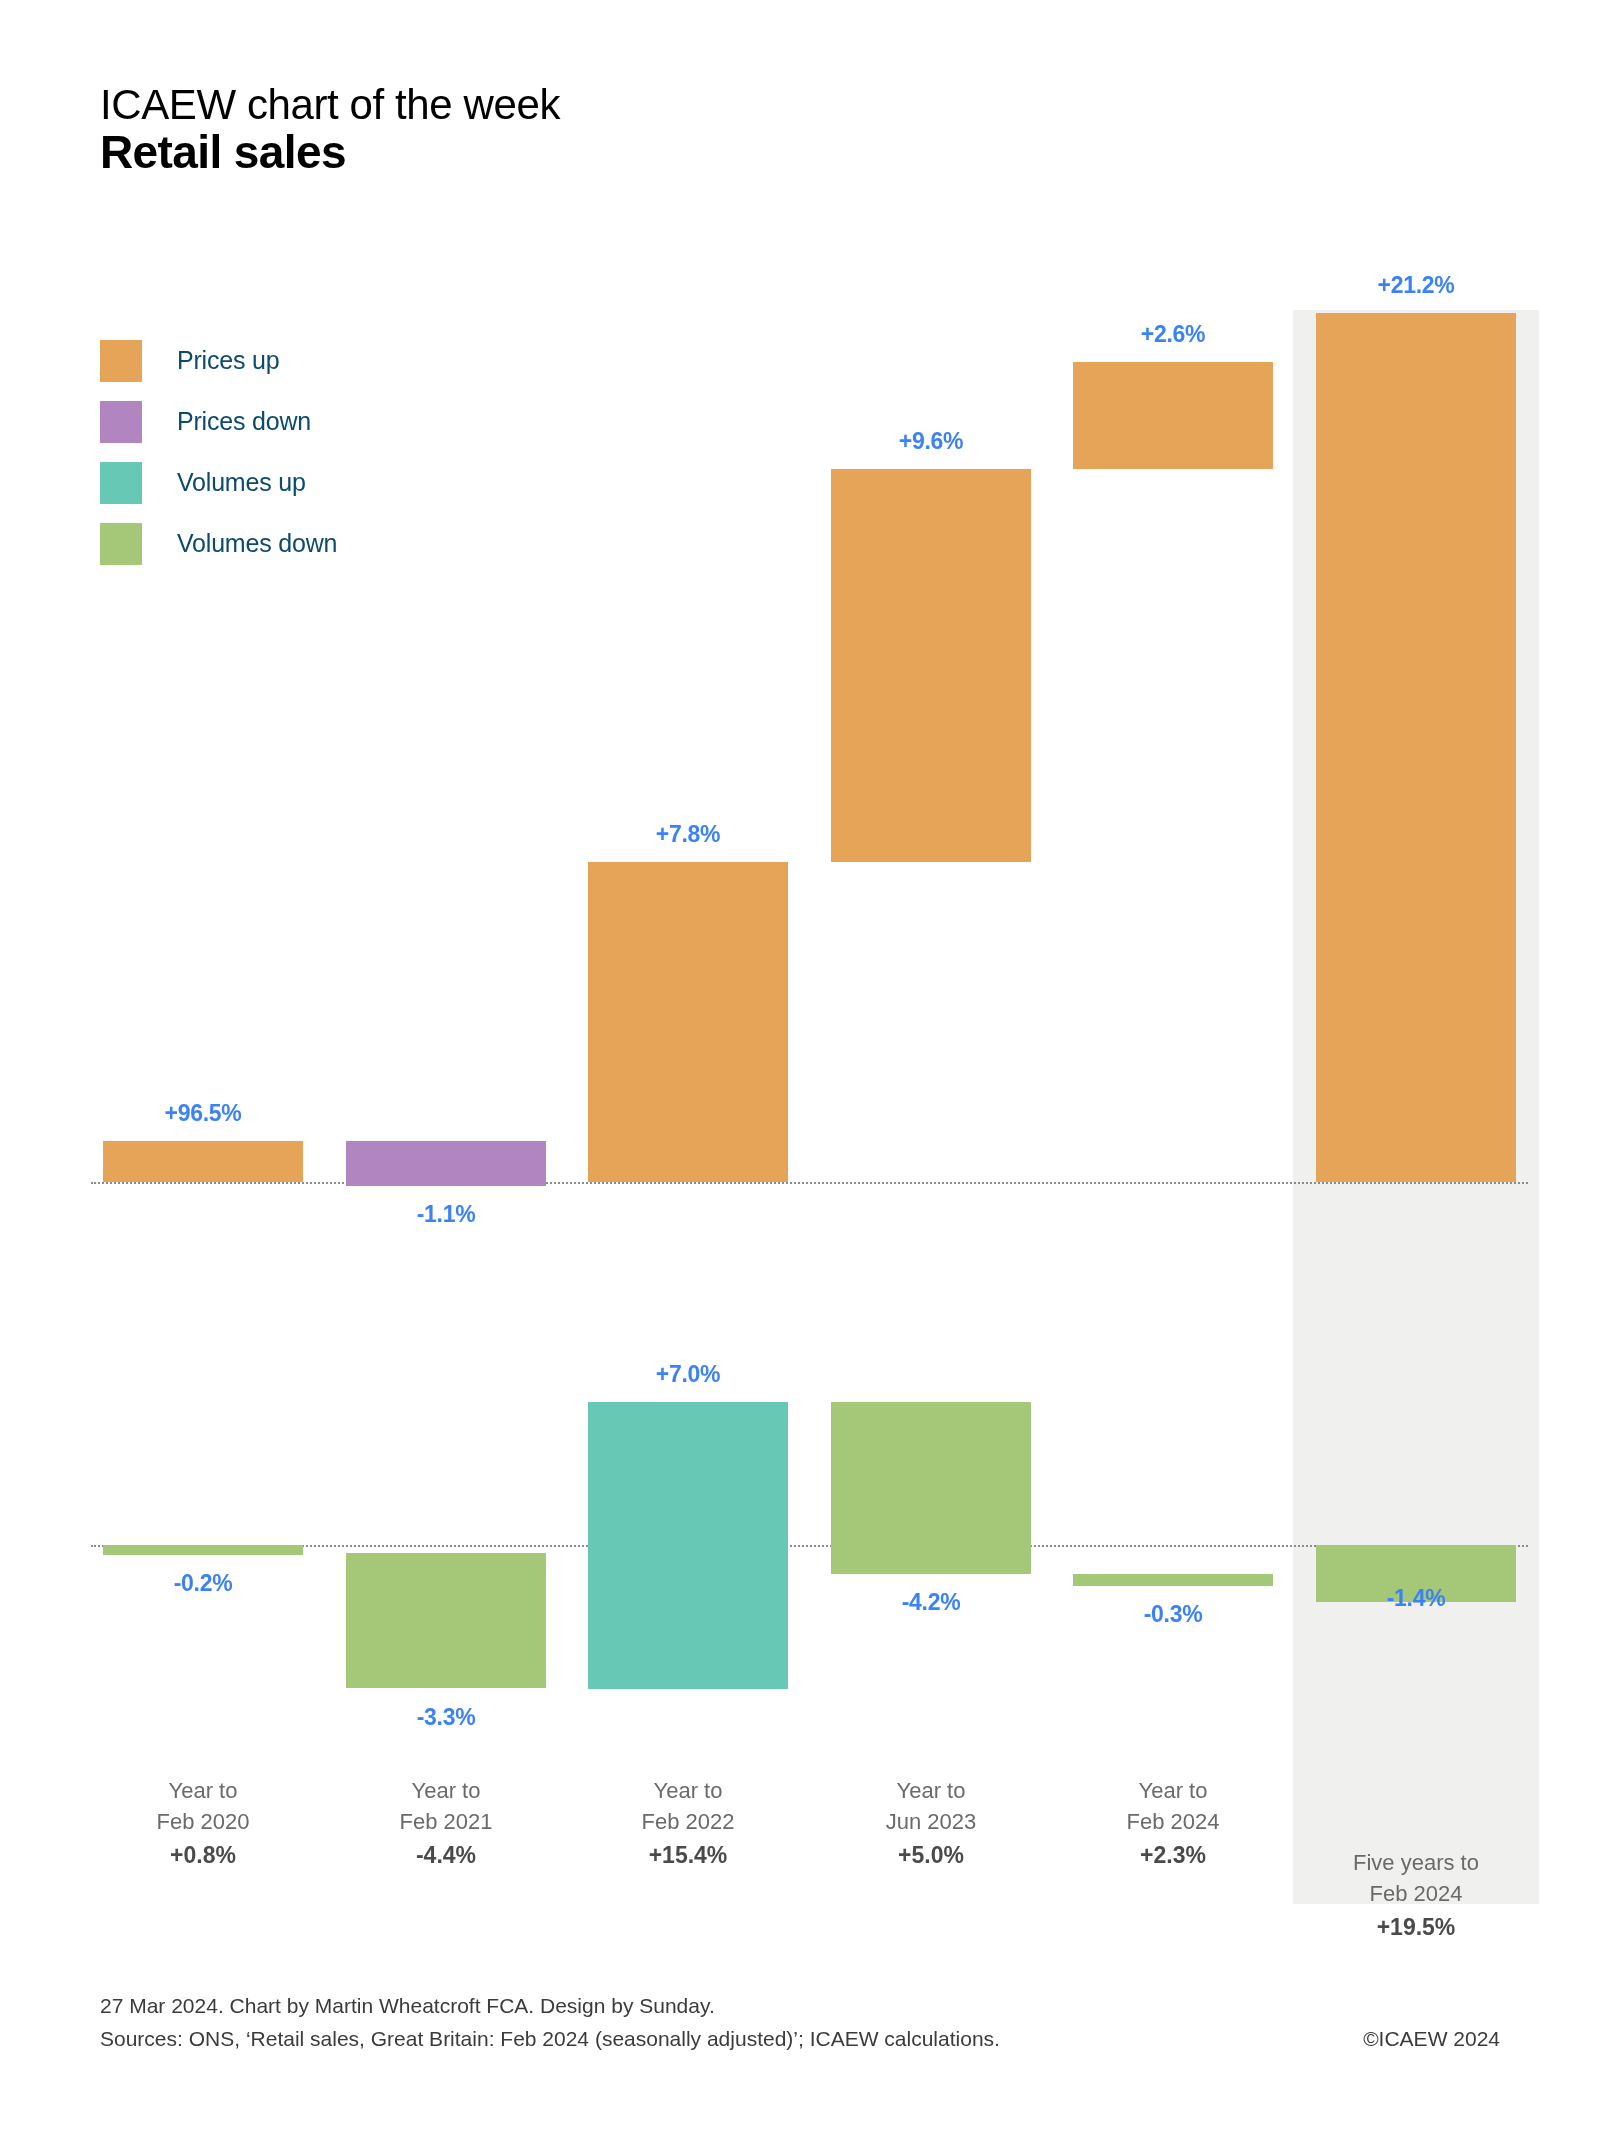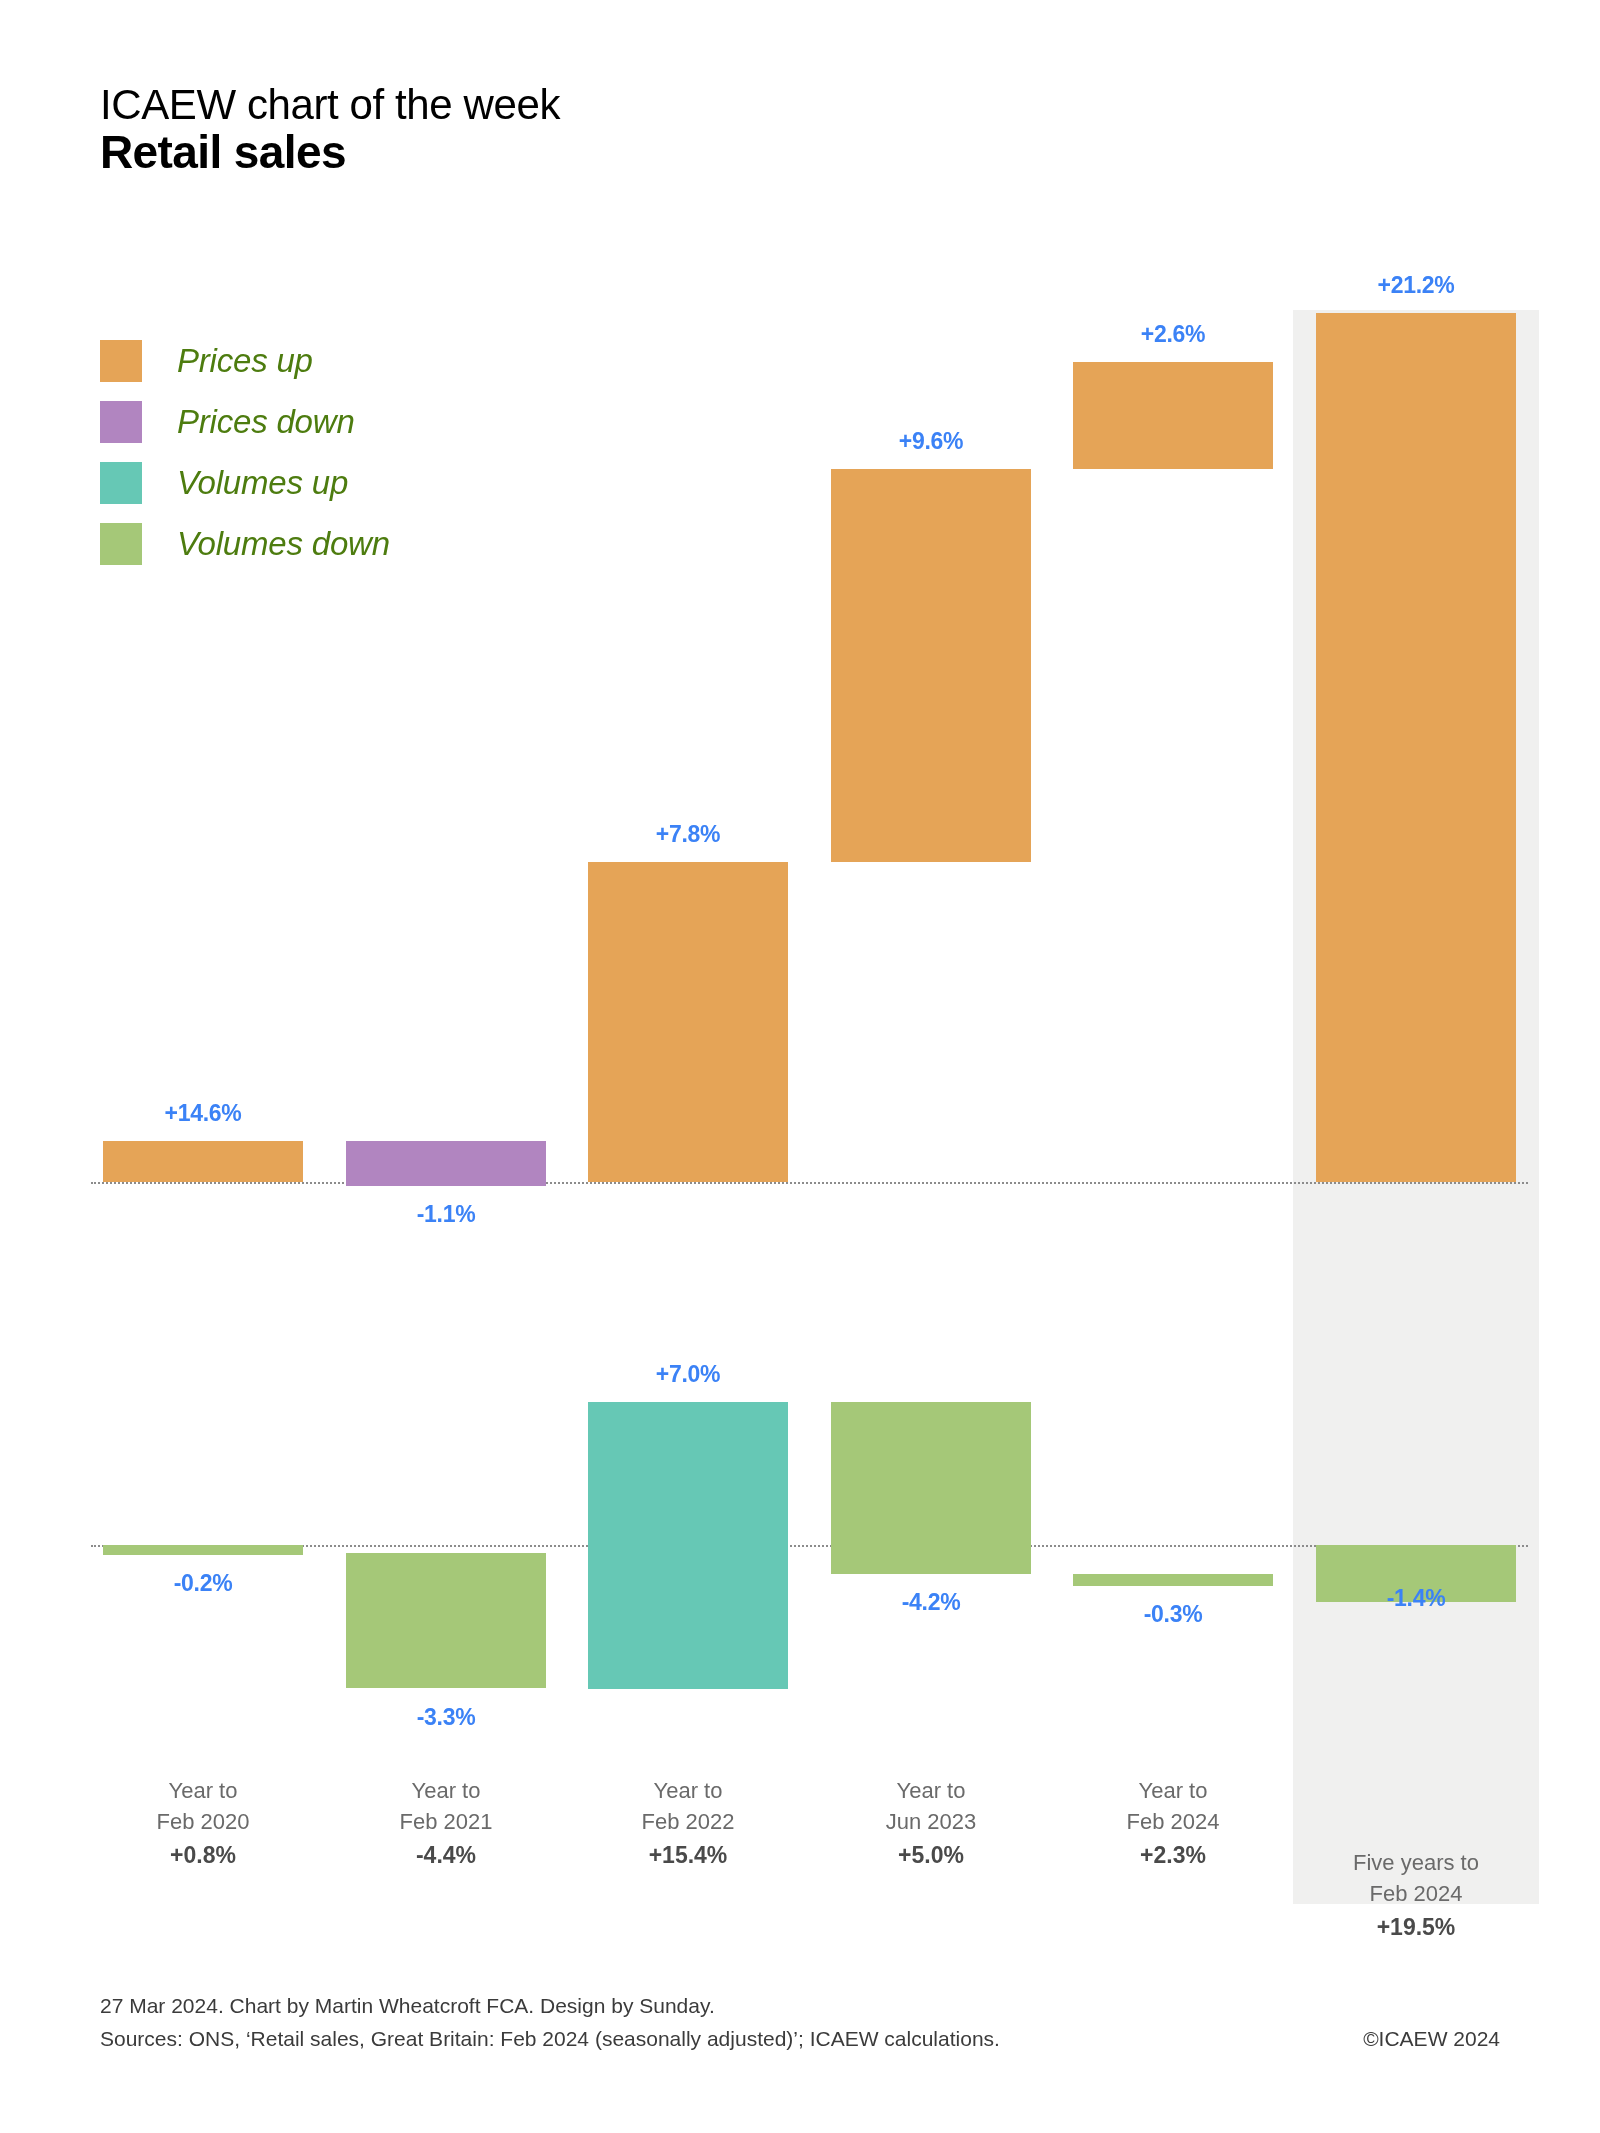--- a/index.html
+++ b/index.html
@@ -73,24 +73,23 @@
     align-items: center;
     height: 61px;
   }
   .legend-swatch {
     width: 42px;
     height: 42px;
     flex: 0 0 auto;
   }
   .legend-label {
     margin-left: 35px;
-    font-size: 33px;
-    color: #4d7c0f;
+    font-size: 25px;
+    color: #0c4a6e;
     letter-spacing: -0.2px;
-    font-style: italic;
   }
 
   
   .xlabel {
     position: absolute;
     text-align: center;
     font-size: 22px;
     line-height: 1.42;
     color: #6a6a6a;
     white-space: nowrap;
@@ -130,21 +129,21 @@
 
 <div id="header">
   <div id="chart-subtitle">ICAEW chart of the week</div>
   <div id="chart-title">Retail sales</div>
 </div>
 
 <div id="plot">
     <div class="highlight-band" style="left: 1293px; top: 310px; width: 246px; height: 1594px; background: rgb(240, 240, 239);"></div>
     <div class="zero-line" style="left: 91px; top: 1182px; width: 1437px; border-top-color: rgb(140, 140, 140);"></div>
     <div class="bar" style="left: 103px; top: 1141px; width: 200px; height: 41px; background: rgb(229, 164, 87);"></div>
-    <div class="bar-label" style="left: 103px; width: 200px; top: 1100px;">+14.6%</div>
+    <div class="bar-label" style="left: 103px; width: 200px; top: 1100px;">+96.5%</div>
     <div class="bar" style="left: 346px; top: 1141px; width: 200px; height: 45.1px; background: rgb(177, 133, 192);"></div>
     <div class="bar-label" style="left: 346px; width: 200px; top: 1201.1px;">-1.1%</div>
     <div class="bar" style="left: 588px; top: 862.2px; width: 200px; height: 319.8px; background: rgb(229, 164, 87);"></div>
     <div class="bar-label" style="left: 588px; width: 200px; top: 821.2px;">+7.8%</div>
     <div class="bar" style="left: 831px; top: 468.6px; width: 200px; height: 393.6px; background: rgb(229, 164, 87);"></div>
     <div class="bar-label" style="left: 831px; width: 200px; top: 427.6px;">+9.6%</div>
     <div class="bar" style="left: 1073px; top: 362px; width: 200px; height: 106.6px; background: rgb(229, 164, 87);"></div>
     <div class="bar-label" style="left: 1073px; width: 200px; top: 321px;">+2.6%</div>
     <div class="bar" style="left: 1316px; top: 312.8px; width: 200px; height: 869.2px; background: rgb(229, 164, 87);"></div>
     <div class="bar-label" style="left: 1316px; width: 200px; top: 271.8px;">+21.2%</div>

